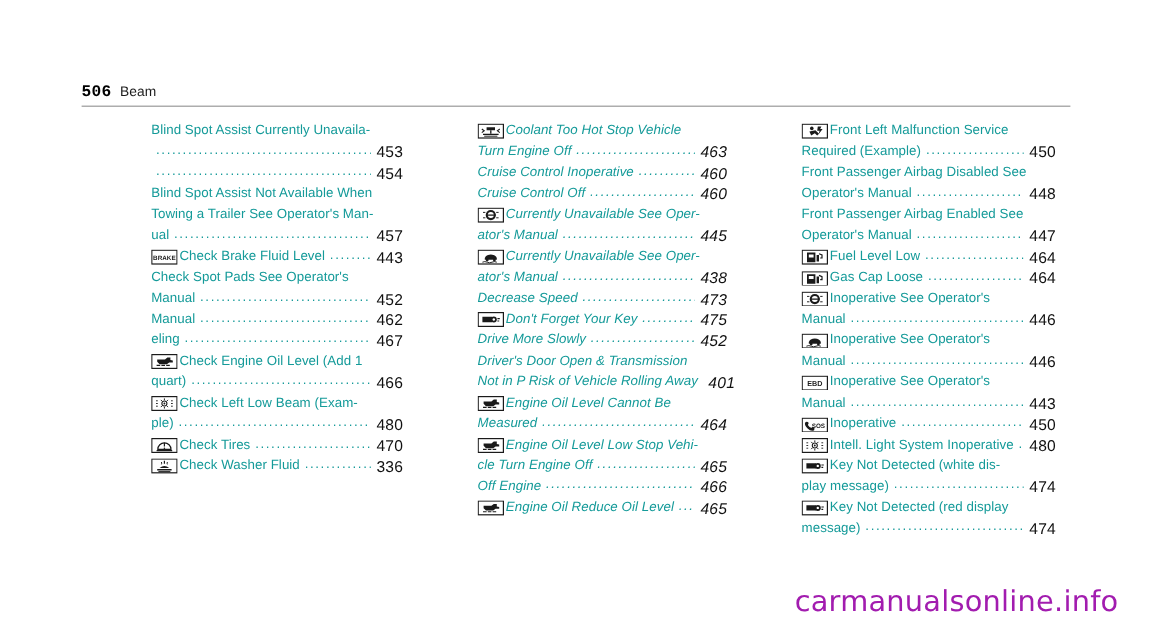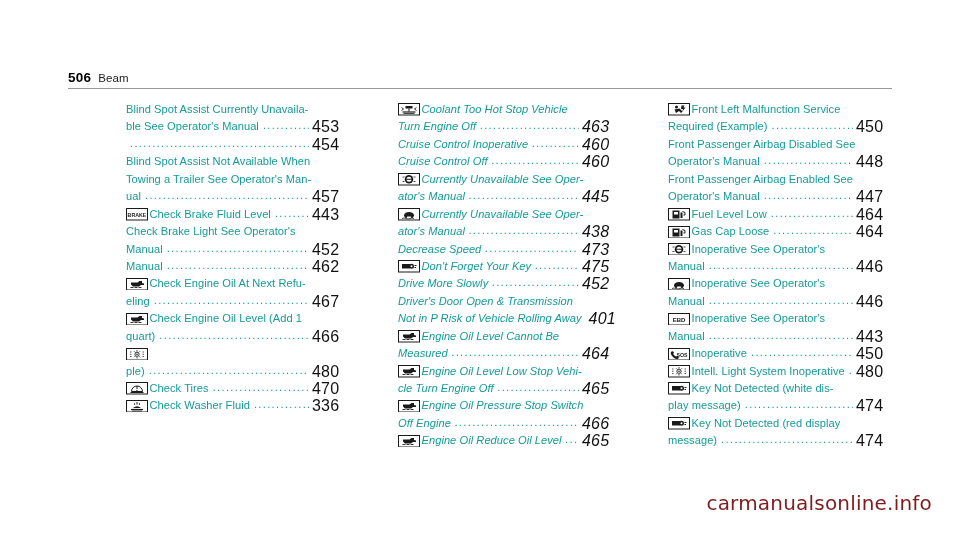--- a/index.html
+++ b/index.html
@@ -23,20 +23,21 @@
     display:flex;
     align-items:baseline;
     gap:7px;
     padding-bottom:3px;
   }
   .folio{
     font-size:13.5px;
     font-weight:bold;
     color:#000;
     letter-spacing:0.2px;
+    font-family:Liberation Mono, monospace;
   }
   .header-title{
     font-size:11.5px;
     color:#1b1b1b;
     letter-spacing:0.1px;
   }
   .header-rule{
     height:1px;
     background:#9a9a9a;
     width:824px;
@@ -76,21 +77,21 @@
     white-space:nowrap;
     color:#149a99;
     font-size:11.1px;
     letter-spacing:1.35px;
     margin:0 3px 0 4px;
     position:relative;
     top:-1px;
   }
   .pg{
     color:#111;
-    font-size:16px;
+    font-size:13px;
     width:24px;
     text-align:right;
     flex:0 0 auto;
     letter-spacing:0.2px;
   }
   .pg.empty{color:transparent;}
 
   
   .ico{
     display:inline-block;
@@ -101,22 +102,22 @@
     top:0px;
     vertical-align:middle;
   }
   .ico svg{display:block;width:100%;height:100%;}
 
   
   .watermark{
     position:absolute;
     right:28px;
     bottom:18px;
-    font-size:20px;
-    color:#7f1d1d;
+    font-size:24px;
+    color:#a21caf;
     letter-spacing:0.2px;
     font-family:"DejaVu Sans", sans-serif;
     white-space:nowrap;
   }
 </style>
 </head>
 <body>
 
 <div class="page">
 
@@ -130,21 +131,20 @@
 
   <div class="cols" id="cols">
       <div class="col c1">
         <div class="entry">
           <div class="ln">
             <span class="txt">Blind Spot Assist Currently Unavaila-</span>
             <span class="lead"></span>
             <span class="pg empty"></span>
           </div>
           <div class="ln">
-            <span class="txt">ble See Operator's Manual</span>
             <span class="lead">..........................................................................................</span>
             <span class="pg">453</span>
           </div>
         </div>
         <div class="entry">
           <div class="ln">
             <span class="lead">..........................................................................................</span>
             <span class="pg">454</span>
           </div>
         </div>
@@ -173,50 +173,38 @@
                 <text x="22" y="17" font-family="Liberation Sans, sans-serif" font-size="10.5" font-weight="bold" text-anchor="middle" fill="#1a1a1a">BRAKE</text>
               </svg>
             </span>
             <span class="txt">Check Brake Fluid Level</span>
             <span class="lead">..........................................................................................</span>
             <span class="pg">443</span>
           </div>
         </div>
         <div class="entry">
           <div class="ln">
-            <span class="txt">Check Brake Light See Operator's</span>
+            <span class="txt">Check Spot Pads See Operator's</span>
             <span class="lead"></span>
             <span class="pg empty"></span>
           </div>
           <div class="ln">
             <span class="txt">Manual</span>
             <span class="lead">..........................................................................................</span>
             <span class="pg">452</span>
           </div>
         </div>
         <div class="entry">
           <div class="ln">
             <span class="txt">Manual</span>
             <span class="lead">..........................................................................................</span>
             <span class="pg">462</span>
           </div>
         </div>
         <div class="entry">
-          <div class="ln">
-            <span class="ico">
-              <svg viewBox="0 0 44 25" xmlns="http://www.w3.org/2000/svg">
-                <rect x="1" y="1" width="42" height="23" fill="#ffffff" stroke="#1a1a1a" stroke-width="2"></rect>
-                <path d="M10 9 h13 l4 -3 h5 v4 l4 1 v3 h-6 l-4 3 h-12 l-4 -4 z" fill="#1a1a1a"></path>
-                <path d="M9 19 h6 M17 19 h6 M25 19 h6" stroke="#1a1a1a" stroke-width="1.8"></path>
-              </svg>
-            </span>
-            <span class="txt">Check Engine Oil At Next Refu-</span>
-            <span class="lead"></span>
-            <span class="pg empty"></span>
-          </div>
           <div class="ln">
             <span class="txt">eling</span>
             <span class="lead">..........................................................................................</span>
             <span class="pg">467</span>
           </div>
         </div>
         <div class="entry">
           <div class="ln">
             <span class="ico">
               <svg viewBox="0 0 44 25" xmlns="http://www.w3.org/2000/svg">
@@ -246,20 +234,21 @@
                   <path d="M22 4 v3"></path>
                   <path d="M22 18 v3"></path>
                   <path d="M16 6.5 l2 2"></path>
                   <path d="M26 16.5 l2 2"></path>
                   <path d="M28 6.5 l-2 2"></path>
                   <path d="M18 16.5 l-2 2"></path>
                 </g>
                 <path d="M8 8 h3 M8 12.5 h3 M8 17 h3 M33 8 h3 M33 12.5 h3 M33 17 h3" stroke="#1a1a1a" stroke-width="1.5"></path>
               </svg>
             </span>
+            <span class="txt">Check Left Low Beam (Exam-</span>
             <span class="lead"></span>
             <span class="pg empty"></span>
           </div>
           <div class="ln">
             <span class="txt">ple)</span>
             <span class="lead">..........................................................................................</span>
             <span class="pg">480</span>
           </div>
         </div>
         <div class="entry">
@@ -449,32 +438,20 @@
             <span class="lead"></span>
             <span class="pg empty"></span>
           </div>
           <div class="ln">
             <span class="txt">cle Turn Engine Off</span>
             <span class="lead">..........................................................................................</span>
             <span class="pg">465</span>
           </div>
         </div>
         <div class="entry">
-          <div class="ln">
-            <span class="ico">
-              <svg viewBox="0 0 44 25" xmlns="http://www.w3.org/2000/svg">
-                <rect x="1" y="1" width="42" height="23" fill="#ffffff" stroke="#1a1a1a" stroke-width="2"></rect>
-                <path d="M10 9 h13 l4 -3 h5 v4 l4 1 v3 h-6 l-4 3 h-12 l-4 -4 z" fill="#1a1a1a"></path>
-                <path d="M9 19 h6 M17 19 h6 M25 19 h6" stroke="#1a1a1a" stroke-width="1.8"></path>
-              </svg>
-            </span>
-            <span class="txt">Engine Oil Pressure Stop Switch</span>
-            <span class="lead"></span>
-            <span class="pg empty"></span>
-          </div>
           <div class="ln">
             <span class="txt">Off Engine</span>
             <span class="lead">..........................................................................................</span>
             <span class="pg">466</span>
           </div>
         </div>
         <div class="entry">
           <div class="ln">
             <span class="ico">
               <svg viewBox="0 0 44 25" xmlns="http://www.w3.org/2000/svg">

